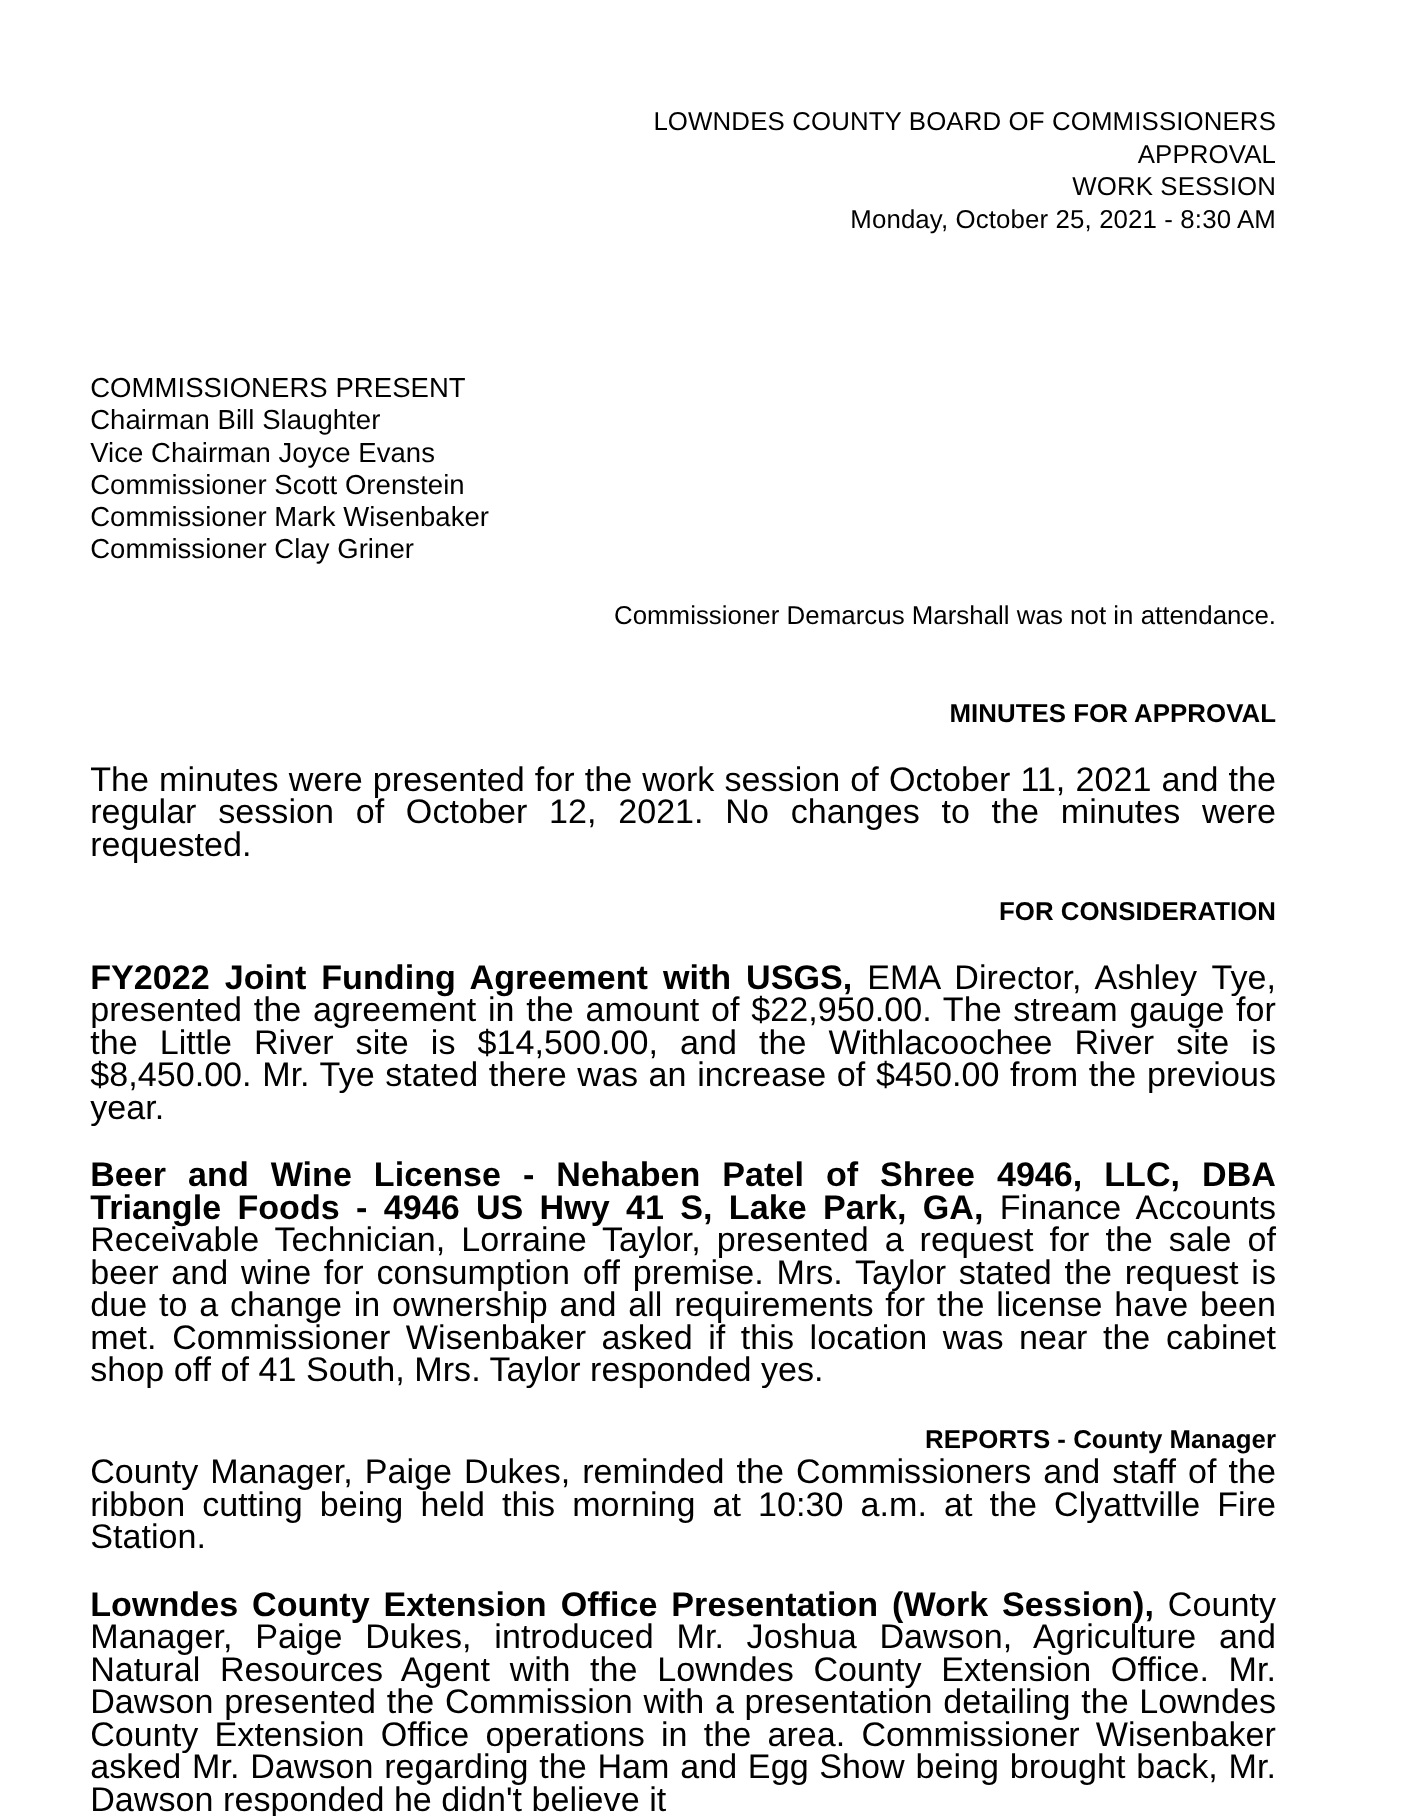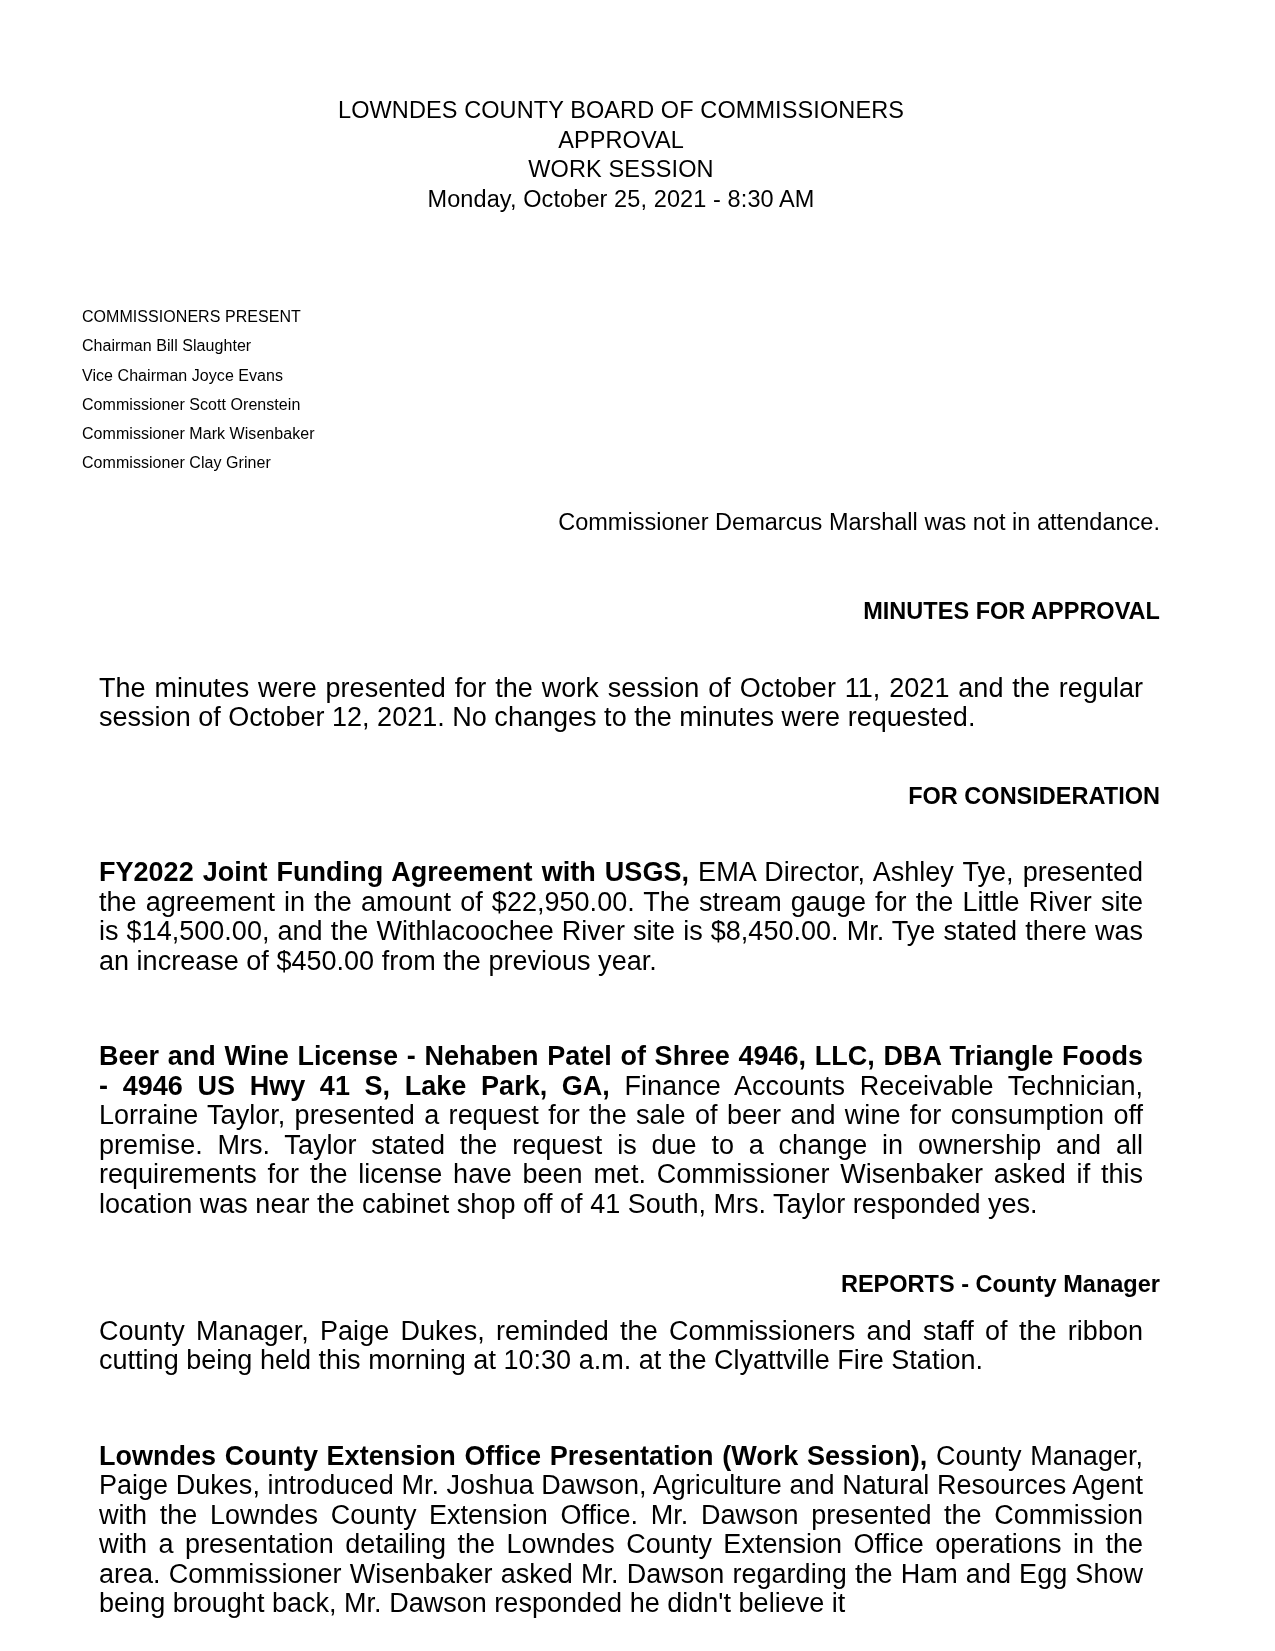--- a/index.html
+++ b/index.html
@@ -21,36 +21,38 @@
     overflow: hidden;
   }
   .doc-header {
     text-align: center;
     font-size: 23.5px;
     line-height: 29.5px;
     letter-spacing: 0.1px;
   }
   .doc-header div {
     white-space: pre;
+    text-align: right;
   }
   .gap-after-header {
     height: 88px;
   }
   .roster {
-    font-size: 16px;
+    font-size: 25px;
     line-height: 29.3px;
     letter-spacing: 0.05px;
+    margin-top: 37px;
   }
   .roster div {
     white-space: pre;
   }
   p.body-par {
-    font-size: 27px;
+    font-size: 31px;
     line-height: 29.5px;
-    margin: 17px;
+    margin: 0;
     text-align: justify;
     text-justify: inter-word;
     letter-spacing: 0.02px;
   }
   p.left-par {
     font-size: 23.5px;
     line-height: 29.5px;
     margin: 0;
     text-align: right;
     letter-spacing: 0.02px;

